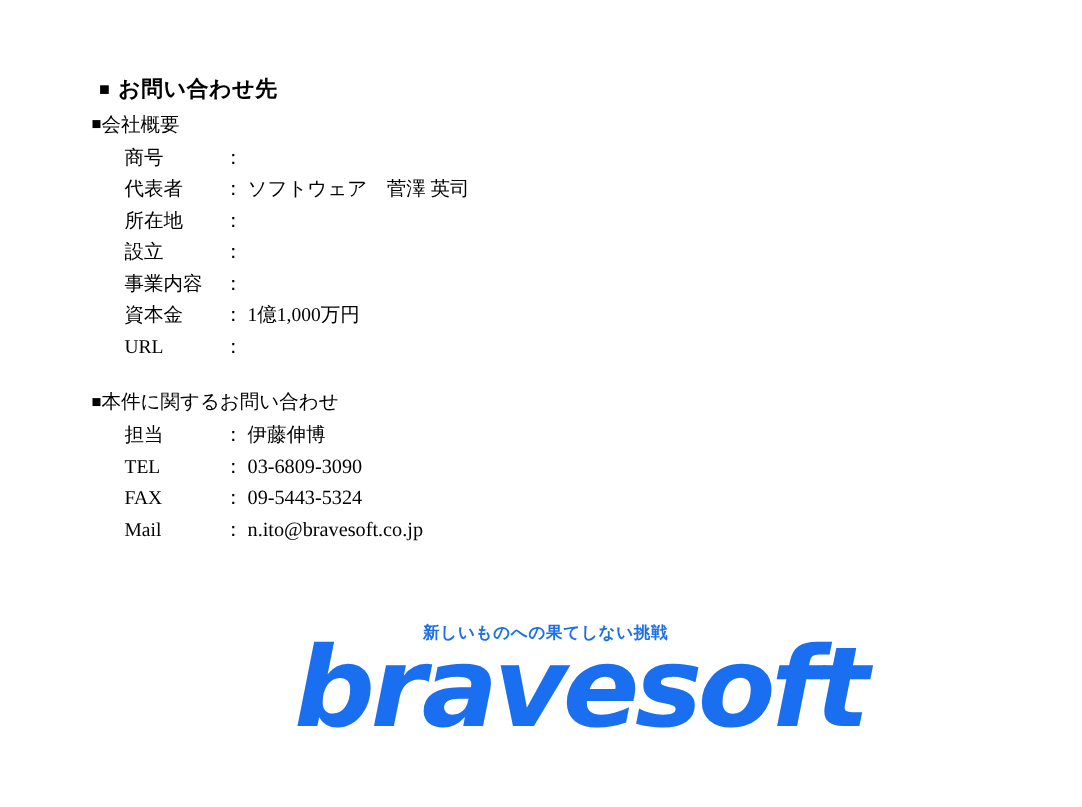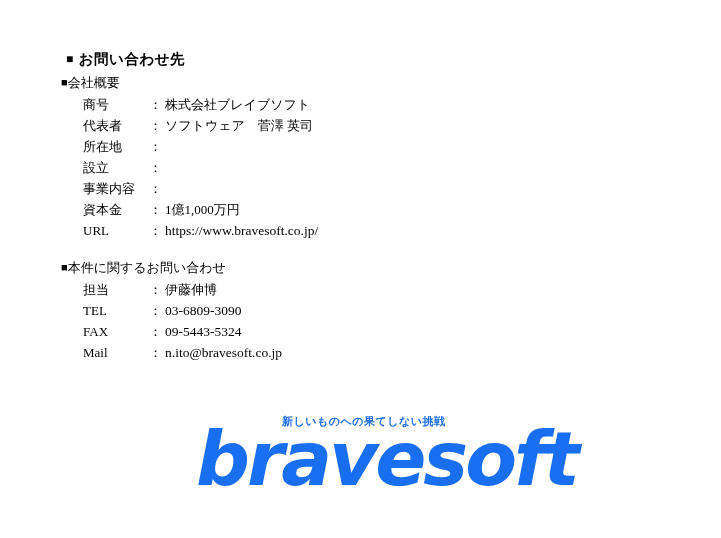--- a/index.html
+++ b/index.html
@@ -129,21 +129,20 @@
   </div>
 
   <div class="section-header" id="sec-company">
     <span class="sq">■</span><span>会社概要</span>
   </div>
 
   <div class="rows" id="rows-company">
     <div class="row jp">
       <span class="label">商号</span>
       <span class="colon">：</span>
-      <span class="value">株式会社ブレイブソフト</span>
     </div>
     <div class="row jp">
       <span class="label">代表者</span>
       <span class="colon">：</span>
       <span class="value">ソフトウェア　菅澤 英司</span>
     </div>
     <div class="row jp">
       <span class="label">所在地</span>
       <span class="colon">：</span>
     </div>
@@ -156,21 +155,20 @@
       <span class="colon">：</span>
     </div>
     <div class="row jp">
       <span class="label">資本金</span>
       <span class="colon">：</span>
       <span class="value">1億1,000万円</span>
     </div>
     <div class="row">
       <span class="label">URL</span>
       <span class="colon">：</span>
-      <span class="value">https://www.bravesoft.co.jp/</span>
     </div>
   </div>
 
   <div class="section-header" id="sec-inquiry">
     <span class="sq">■</span><span>本件に関するお問い合わせ</span>
   </div>
 
   <div class="rows" id="rows-inquiry">
     <div class="row jp">
       <span class="label">担当</span>

